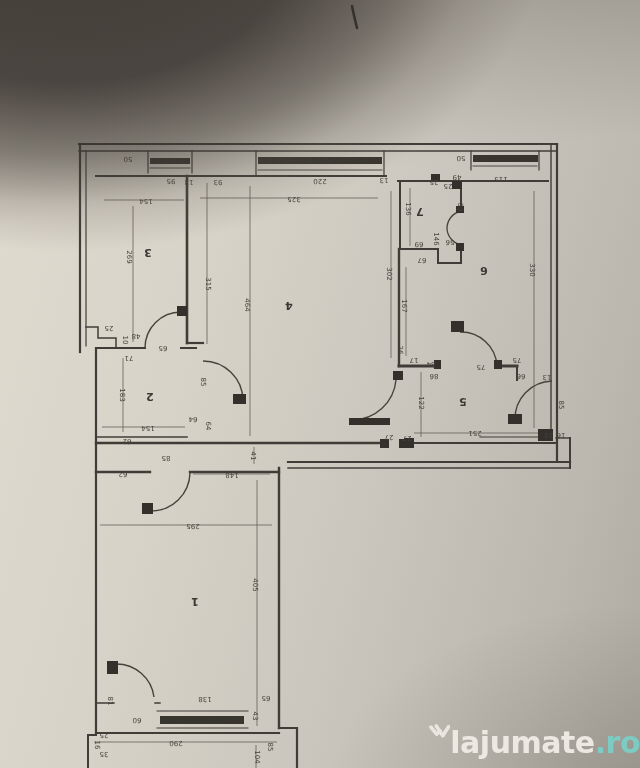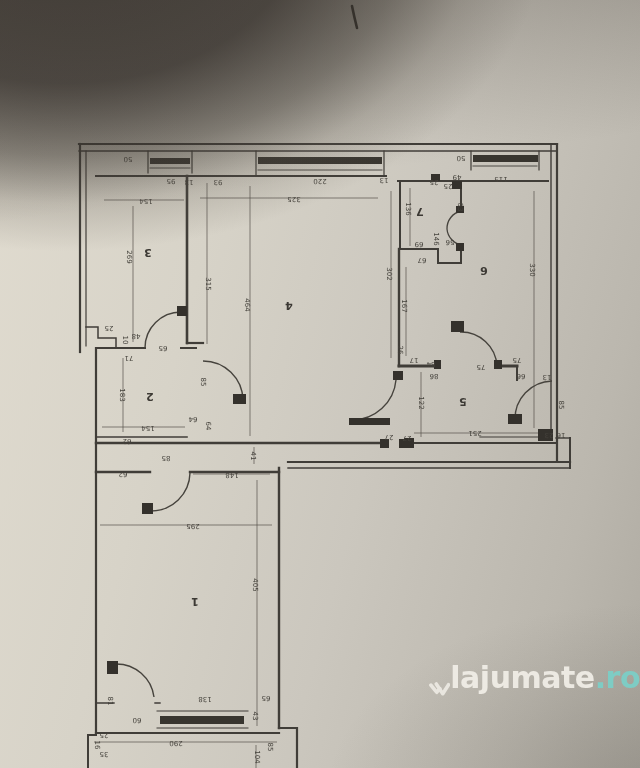--- a/index.html
+++ b/index.html
@@ -31,22 +31,22 @@
       radial-gradient(ellipse 590px 400px at 10% -10%,
         rgba(45,40,36,0.90) 0%, rgba(45,40,36,0.82) 40%,
         rgba(58,53,47,0.52) 58%, rgba(86,80,72,0.22) 70%, rgba(86,80,72,0) 82%);
   }
   
   #corner-dark{
     position:absolute;inset:0;pointer-events:none;
     background:radial-gradient(ellipse 420px 260px at 100% 104%, rgba(96,92,85,0.30), rgba(96,92,85,0) 75%);
   }
   #watermark{
-    position:absolute;left:428px;top:660px;width:212px;height:68px;
-    display:flex;align-items:flex-start;opacity:0.95;
+    position:absolute;left:428px;top:692px;width:212px;height:68px;
+    display:flex;align-items:flex-end;opacity:0.95;
   }
   #watermark .wm-text{
     font-weight:bold;font-size:30px;letter-spacing:-0.5px;
     font-family:"DejaVu Sans",sans-serif;
   }
   #watermark .brand{color:#f0ede6;}
   #watermark .tld{color:#7ccfc7;}
 </style>
 </head>
 <body>

